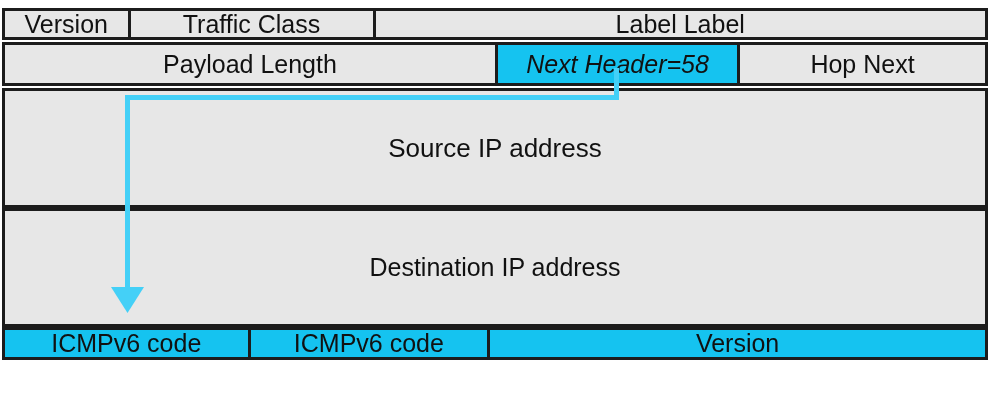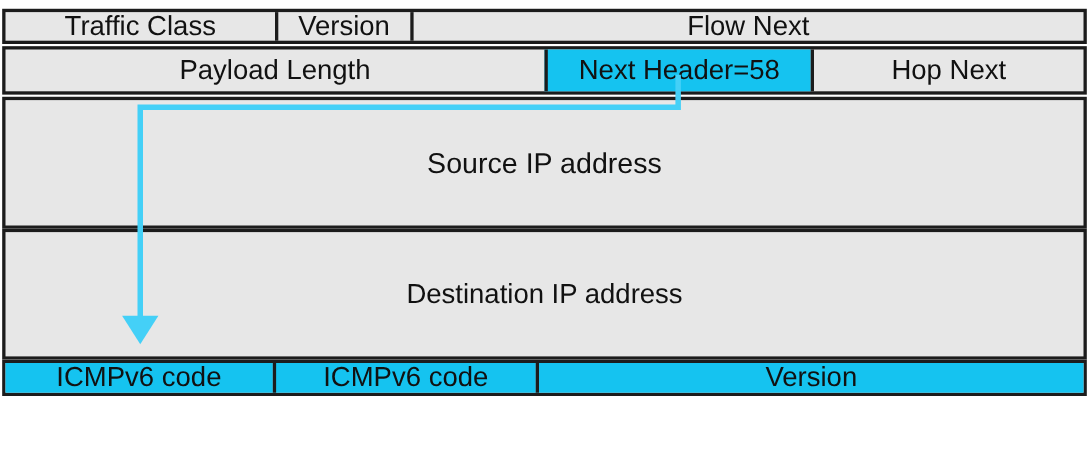--- a/index.html
+++ b/index.html
@@ -33,21 +33,21 @@
   }
   .cell{
     box-sizing:border-box;
     display:flex;
     align-items:center;
     justify-content:center;
     white-space:nowrap;
   }
   .cell + .cell{ border-left:3px solid var(--border); }
   .grow{ flex:1 1 auto; }
-  .hl{ background:var(--highlight); }
+  .hl{ background:var(--highlight);font-style:italic; }
   .r1{ height:32px; }
   .r2{ height:44px; margin-top:2px; }
   .r3{ height:120px; margin-top:2px; font-size:26px; }
   .r4{ height:119px; font-size:25px; }
   .r5{ height:33px; background:var(--cell-bg); }
   .r5 .cell{ background:var(--highlight); }
   .r6{ height:68px; background:var(--data-bg); font-size:27px; }
   .arrow-svg{
     position:absolute;left:0;top:0;width:992px;height:420px;
     pointer-events:none;
@@ -56,23 +56,23 @@
   .arrow-head{ fill:var(--arrow); }
 </style>
 </head>
 <body>
 
 <div class="stage">
 
   <div class="pkt-table">
 
     <div class="row r1">
+      <div class="cell" style="width:12.5%">Version</div>
       <div class="cell" style="width:25%">Traffic Class</div>
-      <div class="cell" style="width:12.5%">Version</div>
-      <div class="cell grow">Flow Next</div>
+      <div class="cell grow">Label Label</div>
     </div>
 
     <div class="row r2">
       <div class="cell" style="width:50%">Payload Length</div>
       <div class="cell hl" style="width:24.7%">Next Header=58</div>
       <div class="cell grow">Hop Next</div>
     </div>
 
     <div class="row r3">
       <div class="cell grow">Source IP address</div>

